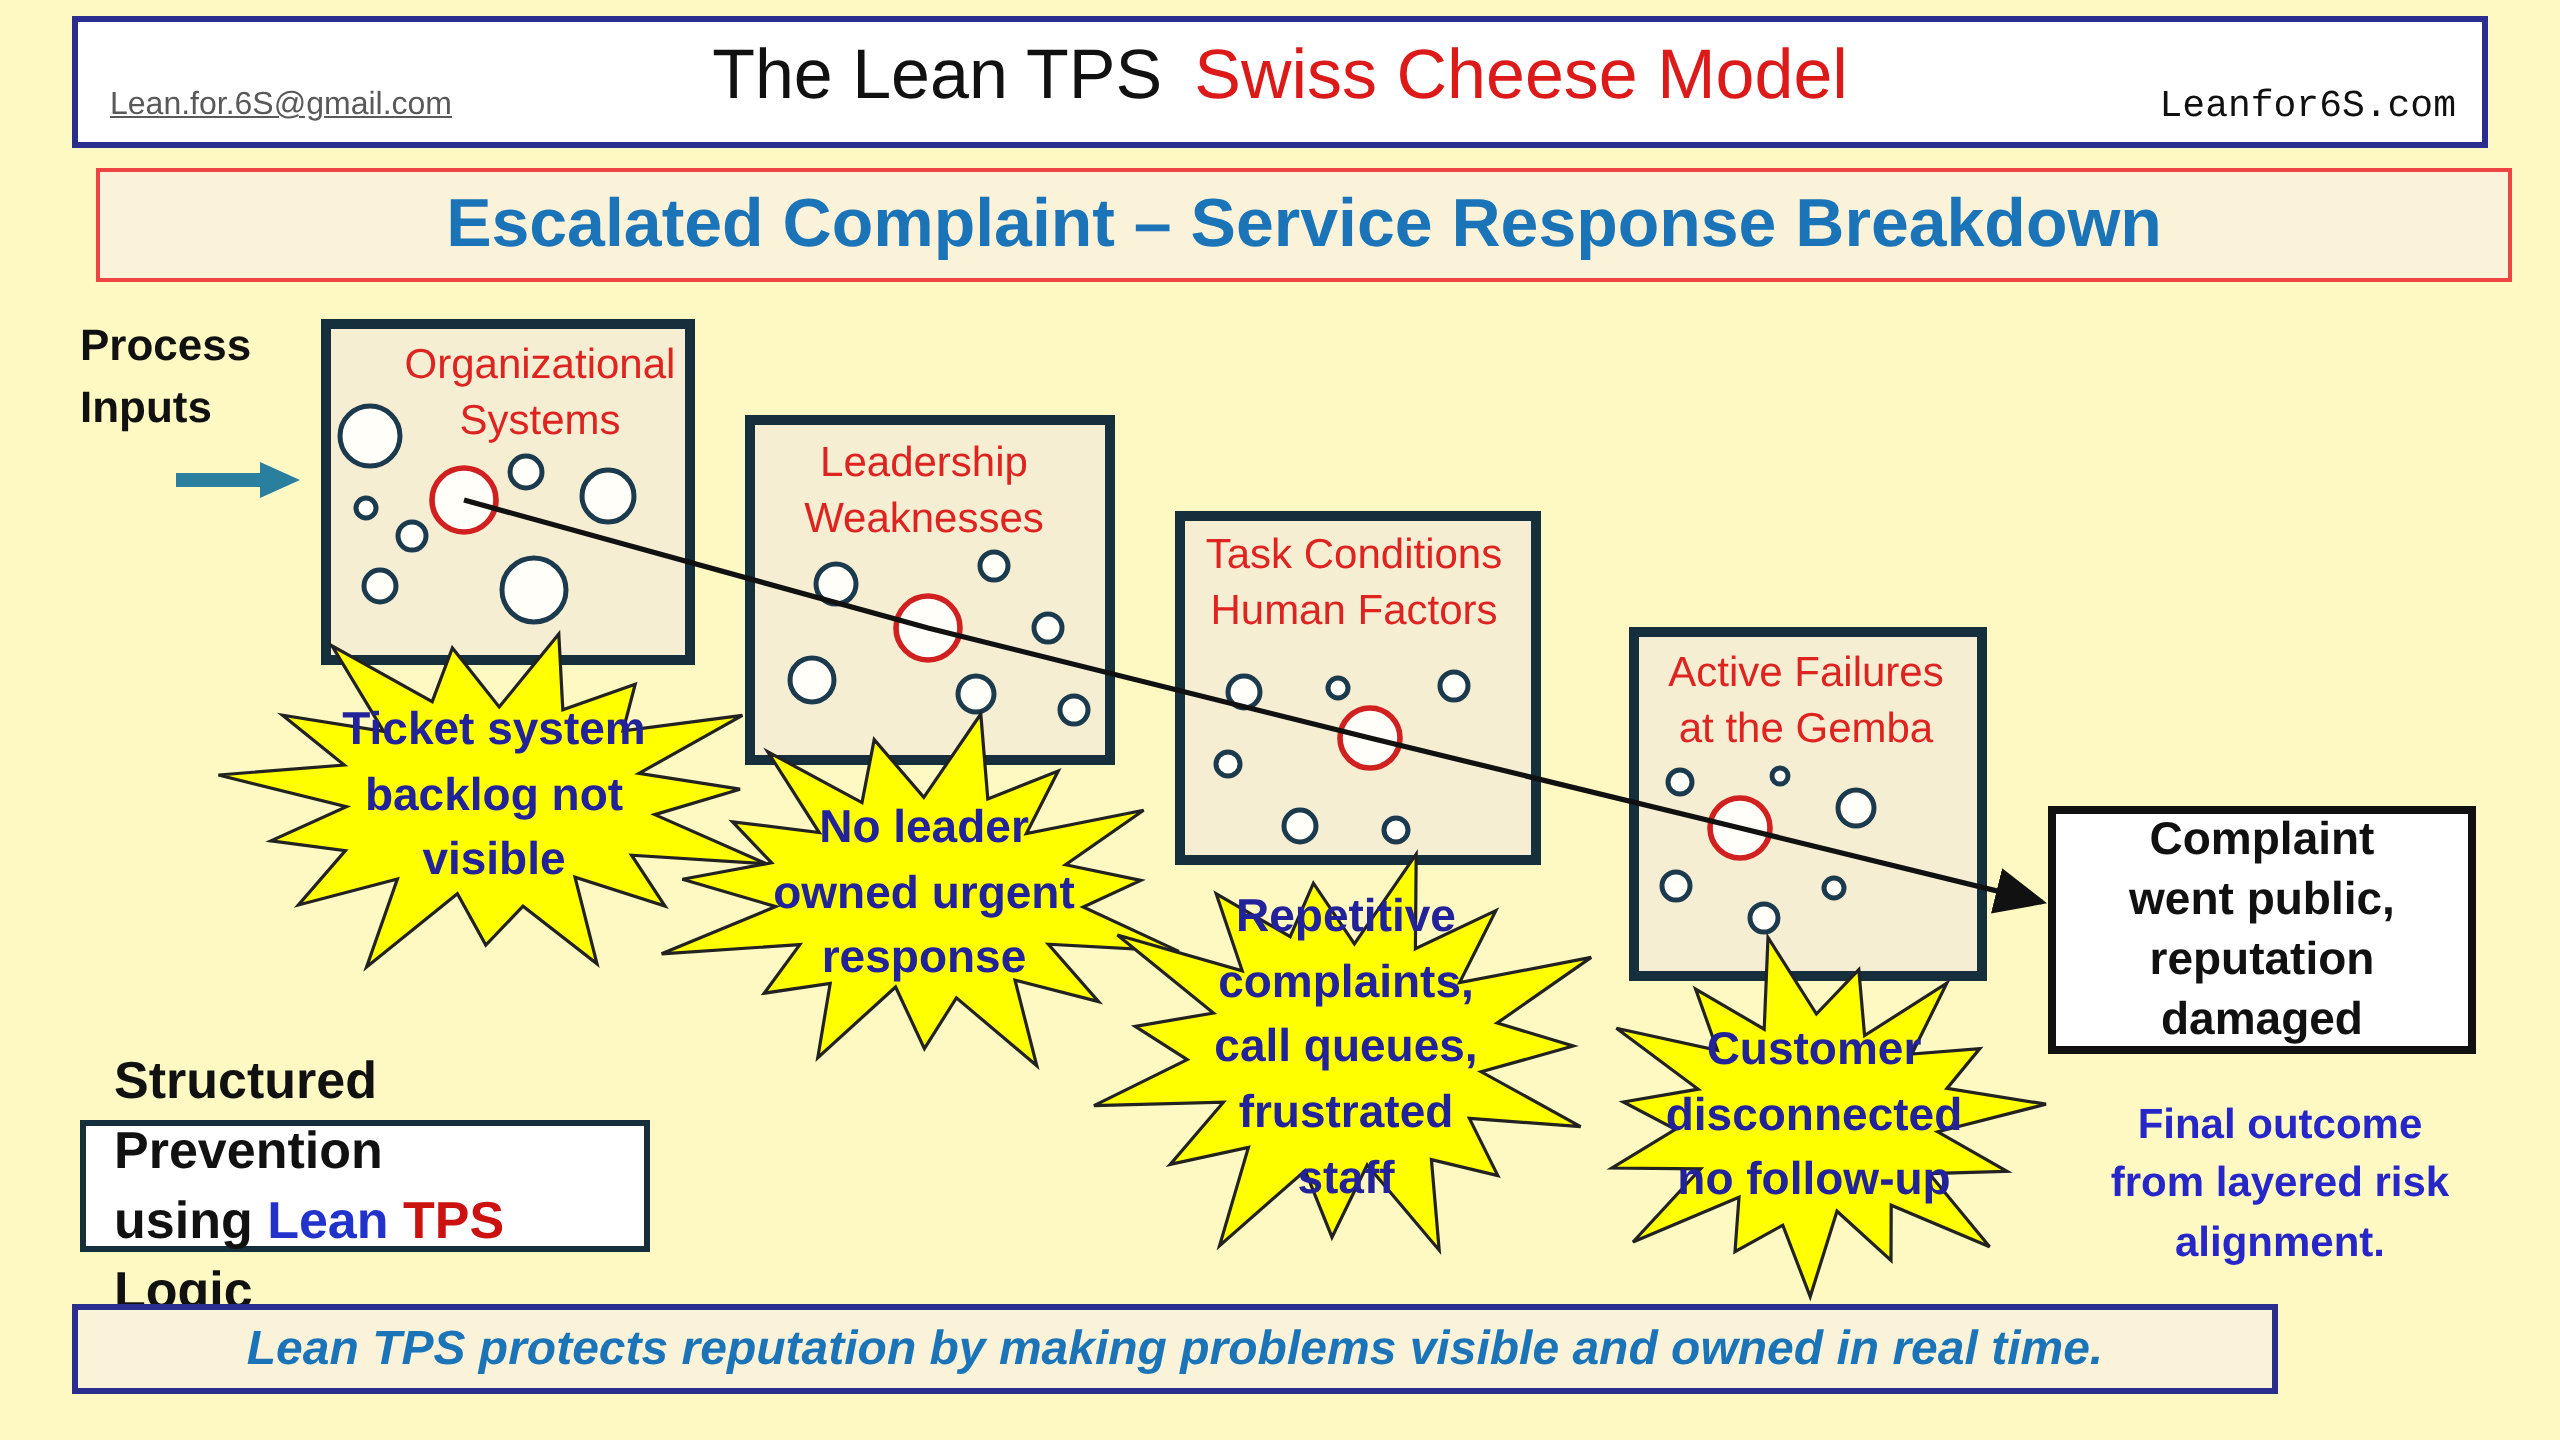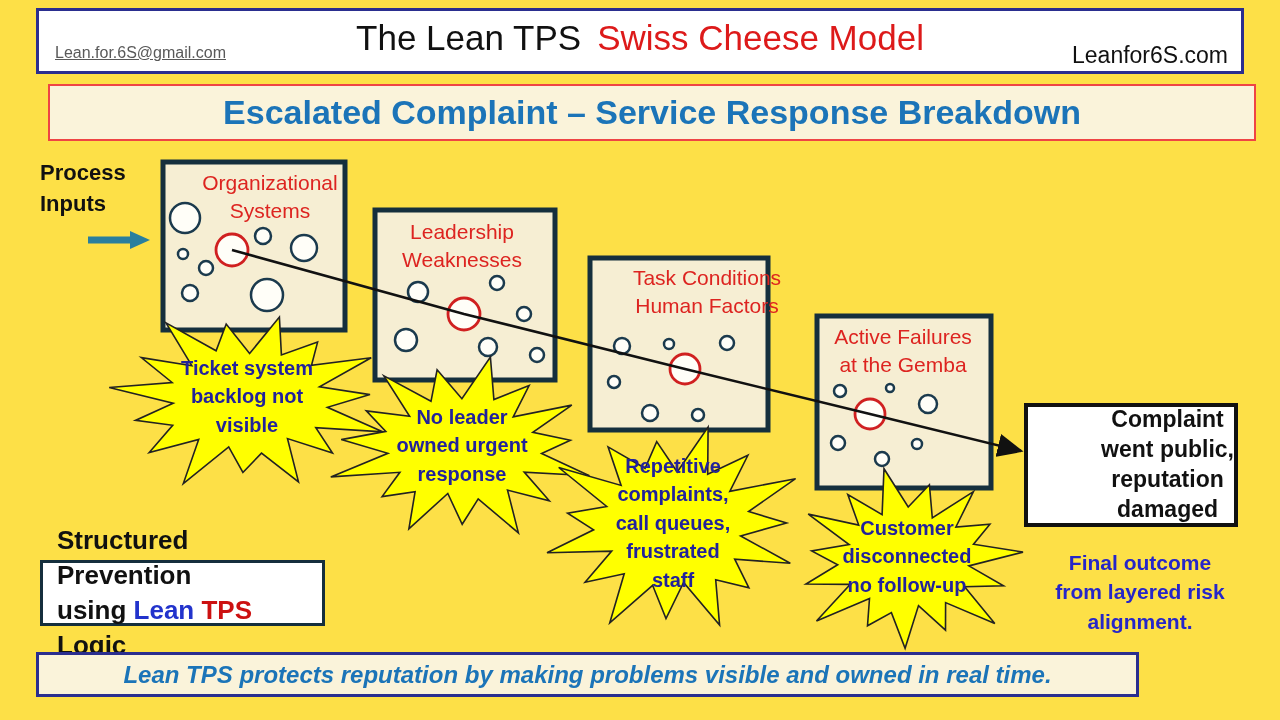--- a/index.html
+++ b/index.html
@@ -1,44 +1,44 @@
 <!DOCTYPE html>
 <html><head>
 <meta charset="utf-8">
 <style>
   html,body{margin:0;padding:0;background:#ffffff;}
   .stage{
-    position:relative;width:1280px;height:720px;background:#fde047;
+    position:relative;width:1280px;height:720px;background:#fef9c3;
     font-family:"Liberation Sans",sans-serif;overflow:hidden;
   }
   .abs{position:absolute;}
   
   .header-box{left:36px;top:8px;width:1208px;height:66px;background:#ffffff;
     border:3px solid #2a2e8f;box-sizing:border-box;}
   .email{left:55px;top:44px;font-size:16px;color:#595959;text-decoration:underline;cursor:pointer;}
   .header-title{left:0;top:18px;width:1280px;text-align:center;font-size:35px;color:#111111;white-space:nowrap;}
   .header-title .red{color:#dd1a1a;margin-left:16px;}
-  .site{right:52px;top:42px;font-size:23px;color:#111111;}
+  .site{right:52px;top:42px;font-size:19px;color:#111111;font-family:Liberation Mono, monospace;}
   
   .title-bar{left:48px;top:84px;width:1208px;height:57px;background:#faf3da;
     border:2px solid #ef4444;box-sizing:border-box;display:flex;align-items:center;justify-content:center;}
   .title-bar span{font-size:34px;font-weight:700;color:#1b74b8;}
   
   #diagram-svg{left:0;top:0;width:1280px;height:720px;pointer-events:none;}
   .process-label{left:40px;top:158px;width:122px;text-align:left;
     font-size:22px;font-weight:700;color:#111111;line-height:1.4;}
   .process-label span{display:block;}
   .slice-label{position:absolute;text-align:center;font-size:21px;color:#dd2420;line-height:1.32;z-index:3;}
   .slice-label span{display:block;}
   .burst-text{position:absolute;transform:translate(-50%,-50%);text-align:center;
-    font-size:20px;font-weight:700;color:#22229b;line-height:1.42;z-index:3;}
+    font-size:23px;font-weight:700;color:#22229b;line-height:1.42;z-index:3;}
   .burst-text span{display:block;}
   
   .outcome-box{left:1024px;top:403px;width:214px;height:124px;background:#ffffff;
-    border:4px solid #111111;box-sizing:border-box;display:flex;align-items:center;justify-content:flex-end;z-index:3;}
+    border:4px solid #111111;box-sizing:border-box;display:flex;align-items:center;justify-content:center;z-index:3;}
   .outcome-box .txt{font-size:23px;font-weight:700;color:#111111;line-height:1.3;text-align:center;}
   .outcome-box .txt span{display:block;}
   .final-outcome{left:1035px;top:548px;width:210px;text-align:center;
     font-size:21px;font-weight:700;color:#2626c9;line-height:1.4;z-index:3;}
   .final-outcome span{display:block;}
   
   .prevention-box{left:40px;top:560px;width:285px;height:66px;background:#ffffff;
     border:3px solid #152f3d;box-sizing:border-box;display:flex;flex-direction:column;
     justify-content:center;padding-left:14px;z-index:3;}
   .prevention-box .ln{font-size:26px;font-weight:700;color:#111111;line-height:1.35;}
@@ -119,21 +119,21 @@
   </div>
 
   <div class="slice-label" style="left:166px;top:169px;width:208px;">
     <span>Organizational</span>
     <span>Systems</span>
   </div>
   <div class="slice-label" style="left:376px;top:218px;width:172px;">
     <span>Leadership</span>
     <span>Weaknesses</span>
   </div>
-  <div class="slice-label" style="left:621px;top:264px;width:172px;">
+  <div class="slice-label" style="left:591px;top:264px;width:172px;">
     <span>Task Conditions</span>
     <span>Human Factors</span>
   </div>
   <div class="slice-label" style="left:818px;top:323px;width:170px;">
     <span>Active Failures</span>
     <span>at the Gemba</span>
   </div>
 
   <div class="burst-text" style="left:247px;top:397px;width:170px;">
     <span>Ticket system</span>

